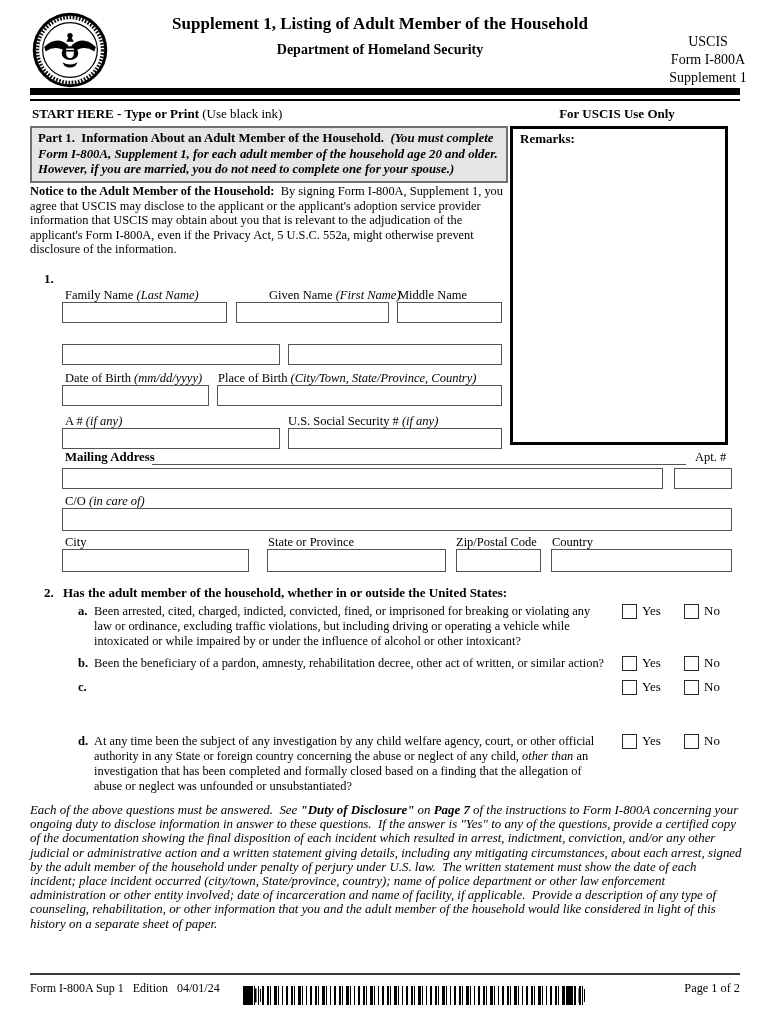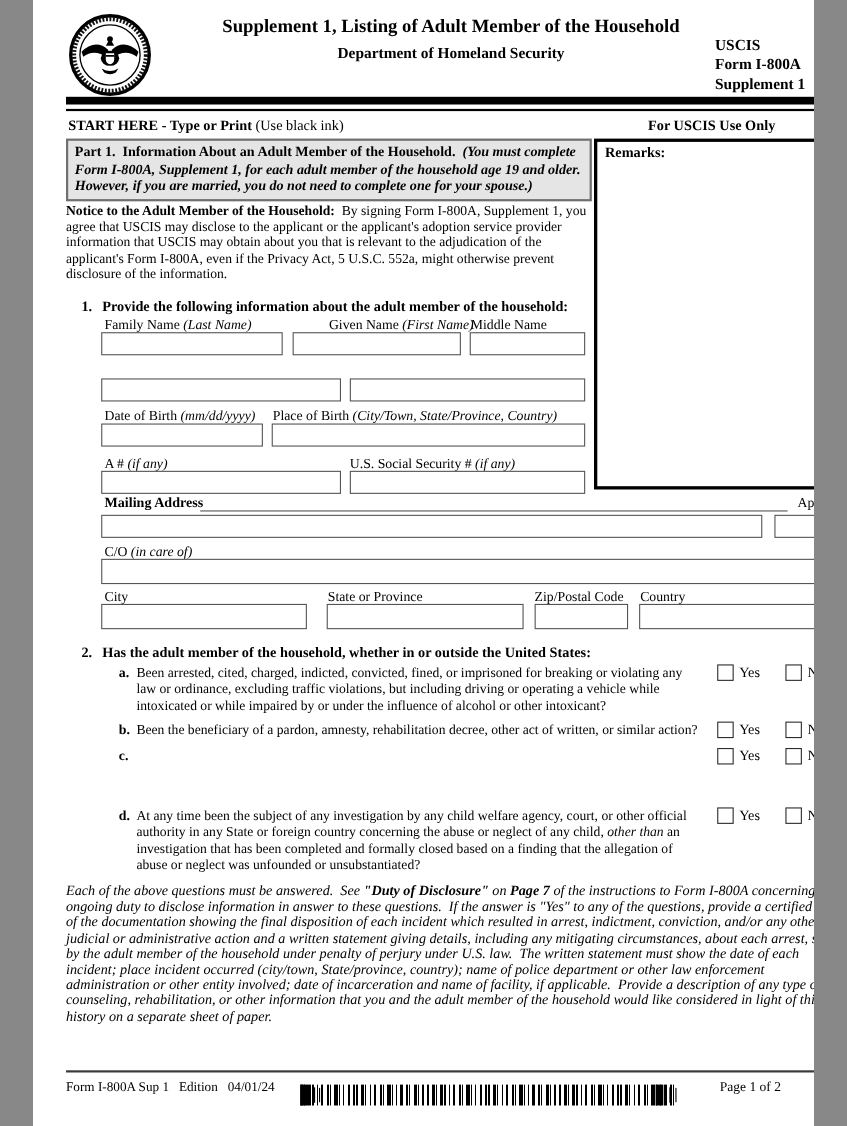--- a/index.html
+++ b/index.html
@@ -1,26 +1,26 @@
 <!DOCTYPE html>
 <html><head>
 <meta charset="utf-8">
 <style>
   html,body{margin:0;padding:0;background:#888;}
-  .page{position:relative;width:710px;height:1024px;background:#fff;margin:0 auto;
+  .page{position:relative;width:770px;height:1024px;background:#fff;margin:0 auto;
         font-family:"Liberation Serif","DejaVu Serif",serif;color:#000;overflow:hidden;}
 
   
   .seal{position:absolute;left:32px;top:12px;width:76px;height:76px;}
   .hdr-center{position:absolute;left:130px;top:14px;width:500px;text-align:center;}
   .hdr-title{font-size:17px;font-weight:bold;}
   .hdr-dept{font-size:14px;font-weight:bold;margin-top:8px;}
   .hdr-agency{font-size:13.5px;margin-top:3px;}
-  .hdr-right{position:absolute;left:620px;top:33px;width:120px;text-align:left;
-             font-size:14px;font-weight:bold;line-height:18px;}
+  .hdr-right{position:absolute;left:648px;top:33px;width:120px;text-align:center;
+             font-size:14px;font-weight:normal;line-height:18px;}
   .rule-thick{position:absolute;left:30px;top:88px;width:710px;height:7px;background:#000;}
   .rule-thin{position:absolute;left:30px;top:99px;width:710px;height:2px;background:#000;}
 
   .start-here{position:absolute;left:32px;top:106px;font-size:13px;}
   .start-here b{font-weight:bold;}
   .uscis-use{position:absolute;left:510px;top:106px;width:214px;text-align:center;
              font-size:13px;font-weight:bold;}
 
   
   .part1-box{position:absolute;left:30px;top:126px;width:462px;background:#e5e5e5;
@@ -125,30 +125,29 @@
     <div>Form I-800A</div>
     <div>Supplement 1</div>
   </div>
 
   <div class="rule-thick"></div>
   <div class="rule-thin"></div>
 
   <div class="start-here"><b>START HERE - Type or Print</b><span> (Use black ink)</span></div>
   <div class="uscis-use">For USCIS Use Only</div>
 
-  <div class="part1-box"><b>Part 1.  Information About an Adult Member of the Household.  </b><i>(You must complete Form I-800A, Supplement 1, for each adult member of the household age 19 and older.  However, if you are married, you do not need to complete one for your spouse.)</i></div>
+  <div class="part1-box"><b>Part 1.  Information About an Adult Member of the Household.  </b><i>(You must complete Form I-800A, Supplement 1, for each adult member of the household age 20 and older.  However, if you are married, you do not need to complete one for your spouse.)</i></div>
 
   <div class="remarks-box">
     <span>Remarks:</span>
   </div>
 
   <div class="notice"><b>Notice to the Adult Member of the Household:</b><span>  By signing Form I-800A, Supplement 1, you agree that USCIS may disclose to the applicant or the applicant's adoption service provider information that USCIS may obtain about you that is relevant to the adjudication of the applicant's Form I-800A, even if the Privacy Act, 5 U.S.C. 552a, might otherwise prevent disclosure of the information.</span></div>
 
   <div class="qnum" style="left:44px;top:271px;">1.</div>
-  <div class="qprompt" style="left:63px;top:271px;">Provide the following information about the adult member of the household:</div>
 
   <div class="lbl f-lbl"><span>Family Name </span><i>(Last Name)</i></div>
   <div class="lbl g-lbl"><span>Given Name </span><i>(First Name)</i></div>
   <div class="lbl m-lbl">Middle Name</div>
   <input type="text" class="ibox f-in" style="">
   <input type="text" class="ibox g-in" style="">
   <input type="text" class="ibox m-in" style="">
 
   <input type="text" class="ibox o-in1" style="">
   <input type="text" class="ibox o-in2" style="">

